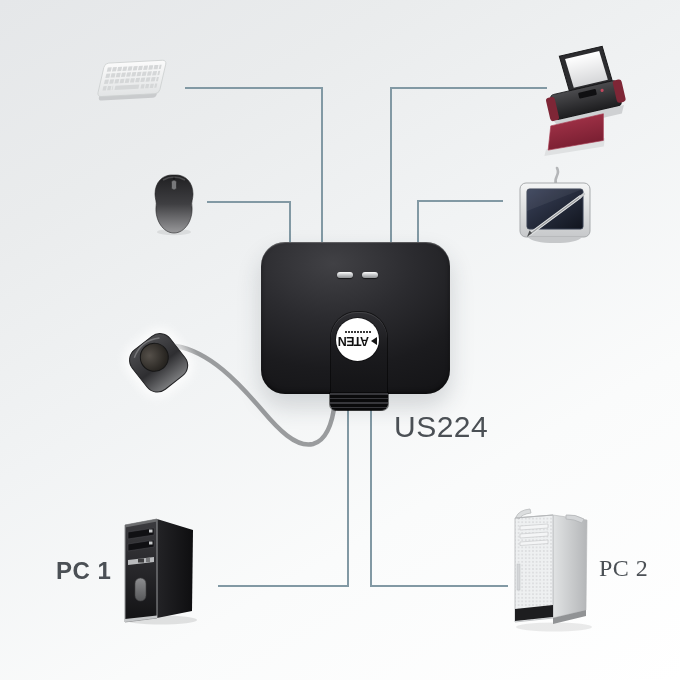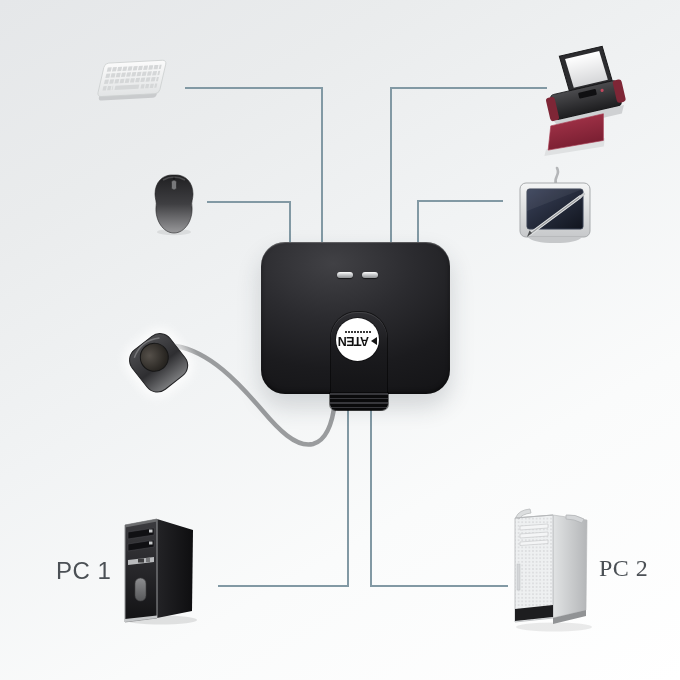--- a/index.html
+++ b/index.html
@@ -52,21 +52,21 @@
   .logo-row { display:flex; align-items:center; gap:1.5px; }
   .logo-tri { width:0; height:0; border-top:4px solid transparent; border-bottom:4px solid transparent; border-left:6px solid #141414; }
   .logo-text { font-size:12.5px; font-weight:bold; color:#101010; letter-spacing:-0.6px; line-height:1; }
   .logo-tagline { width:26px; height:2px; margin-top:1.5px;
     background: repeating-linear-gradient(90deg,#3a3a3a 0 2px, transparent 2px 3px); }
 
   
   .label { position:absolute; color:#4b5055; }
   .model-label { left:394px; top:410px; font-size:30px; letter-spacing:0.5px; }
   .pc-label { font-size:24px; letter-spacing:0.5px; }
-  .pc1-label { left:56px; top:557px; }
+  .pc1-label { left:56px; top:557px;font-weight:bold; }
   .pc2-label { left:599px; top:555px;font-family:Liberation Serif, serif; }
 
   
   .keyboard { left:88px;  top:54px; }
   .mouse    { left:148px; top:172px; }
   .printer  { left:532px; top:44px; }
   .tablet   { left:506px; top:166px; }
   .pc1      { left:116px; top:512px; }
   .pc2      { left:506px; top:506px; }
 </style>
@@ -280,16 +280,17 @@
       <path d="M60,9 q9,-1 18,4 l-2,4 q-8,-4 -16,-4 z" fill="#d4d6d8" stroke="#b3b5b7" stroke-width="0.8"></path>
       <path d="M9,12 L47,9" stroke="#b5b7b9" stroke-width="1" fill="none"></path>
       <path d="M14,20 L42,18 L42,22 L14,24 Z" fill="#f4f5f6" stroke="#c2c4c6" stroke-width="0.6"></path>
       <path d="M14,28 L42,26 L42,30 L14,32 Z" fill="#f4f5f6" stroke="#c2c4c6" stroke-width="0.6"></path>
       <path d="M14,36 L42,34 L42,37.5 L14,39.5 Z" fill="#f4f5f6" stroke="#c2c4c6" stroke-width="0.6"></path>
       <rect x="11" y="58" width="3" height="26" fill="#d4d6d8" stroke="#bdbfc1" stroke-width="0.5"></rect>
       <path d="M9,103 L47,99 L47,111 L9,115 Z" fill="#1d1d1f"></path>
     </svg>
   </div>
 
+  <div class="label model-label">US224</div>
   <div class="label pc-label pc1-label">PC 1</div>
   <div class="label pc-label pc2-label">PC 2</div>
 
 </div>
 
 </body></html>

